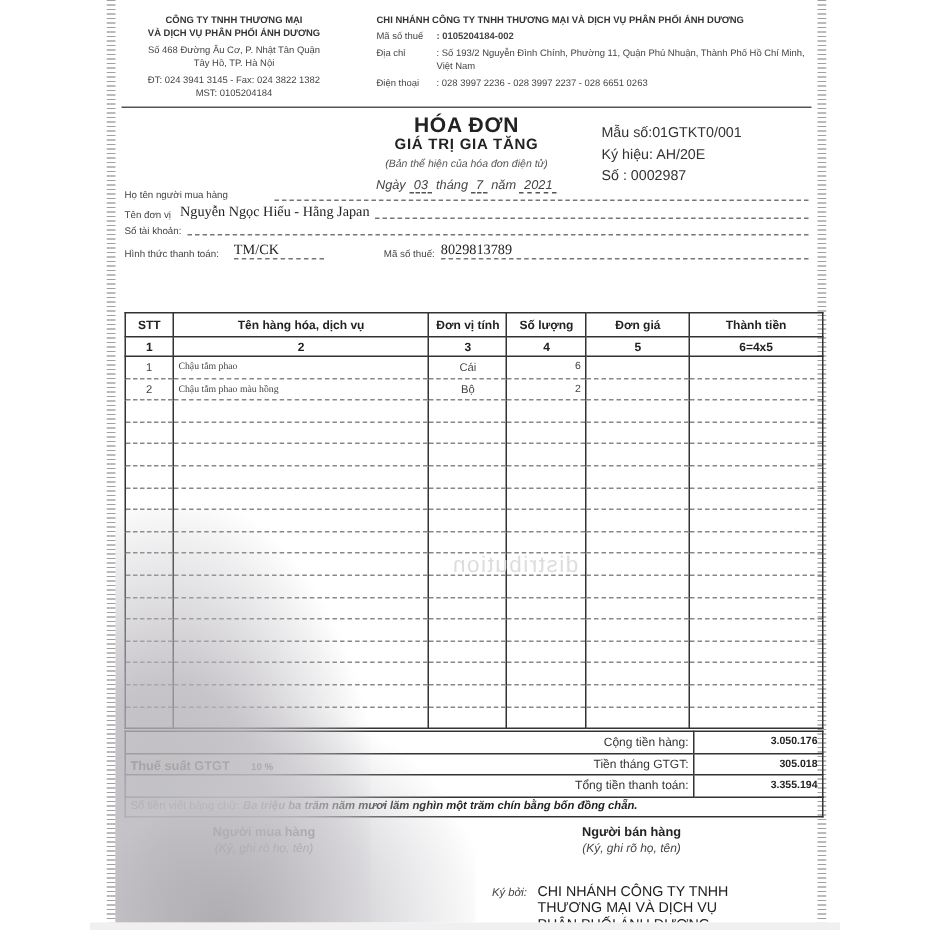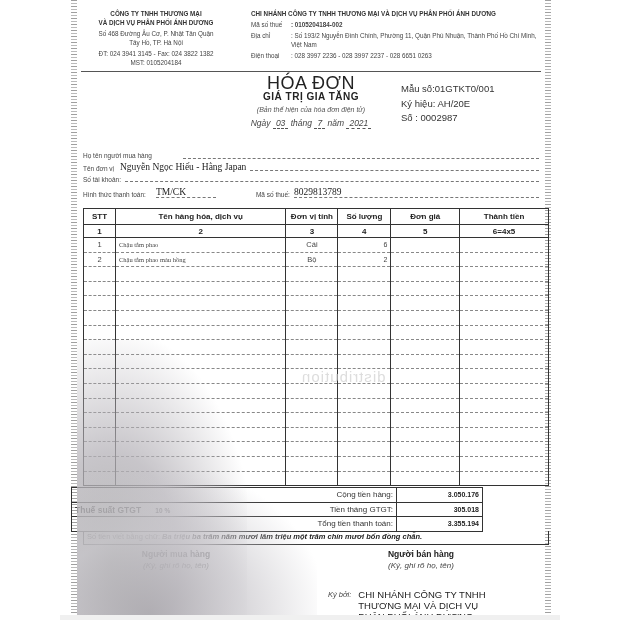--- a/index.html
+++ b/index.html
@@ -36,45 +36,45 @@
   .hdr-left { position: absolute; left: 0; top: 5px; width: 150px; text-align: center; line-height: 9px; }
   .hdr-left .co { font-weight: bold; color: #333; }
   .hdr-left .addr { margin-top: 2px; }
   .hdr-right { position: absolute; left: 170px; top: 5px; right: 0; line-height: 9px; }
   .hdr-right .branch { font-weight: bold; color: #333; white-space: nowrap; }
   .hdr-right .row { display: flex; }
   .hdr-right .lbl { width: 40px; flex: none; }
 
   
   .title { position: absolute; left: 0; right: 0; top: 77px; text-align: center; }
-  .title .t1 { font-size: 18px; font-weight: normal; letter-spacing: .5px; line-height: 13px; }
+  .title .t1 { font-size: 14px; font-weight: bold; letter-spacing: .5px; line-height: 13px; }
   .title .t2 { font-size: 10px; font-weight: bold; letter-spacing: .5px; line-height: 14px; }
   .title .t3 { font-size: 7px; font-style: italic; color: #555; margin-top: 2px; }
   .title .date { font-size: 8.5px; font-style: italic; color: #444; margin-top: 5px; }
   .title .date .u { display: inline-block; border-bottom: 1px dashed #555; padding: 0 3px; }
   .serial { position: absolute; left: 330px; top: 82px; font-size: 9.5px; line-height: 14.5px; color: #333; }
 
   
-  .buyer { position: absolute; left: 12px; right: 12px; top: 146px; font-size: 6.5px; color: #444; }
+  .buyer { position: absolute; left: 12px; right: 12px; top: 121px; font-size: 6.5px; color: #444; }
   .brow { position: relative; height: 13px; display: flex; align-items: flex-end; }
   .brow .lbl { white-space: nowrap; }
   .brow .hw { font-family: "Liberation Serif", serif; font-size: 9.5px; color: #222; margin-left: 6px; white-space: nowrap; }
   .brow .dash { flex: 1; border-bottom: 1px dashed #777; margin-left: 4px; margin-bottom: 1px; }
 
   
   .tbl { position: absolute; left: 12px; top: 208px; width: 466px; border-collapse: collapse; font-size: 8px; }
   .tbl th, .tbl td { border-left: 1px solid #333; border-right: 1px solid #333; }
   .tbl th { border: 1px solid #333; font-weight: bold; height: 16px; padding: 0 2px; }
   .tbl .num th { height: 13px; }
   .tbl td { height: 14.6px; border-bottom: 1px dashed #888; padding: 0 3px; font-family: "Liberation Serif", serif; font-size: 6.5px; color: #444; }
   .tbl td.c { text-align: center; font-family: "Liberation Sans", sans-serif; font-size: 7.5px; }
   .tbl td.r { text-align: right; font-family: "Liberation Sans", sans-serif; font-size: 7px; }
   .tbl tr.last td { border-bottom: 1px solid #333; }
 
-  .totals { position: absolute; left: 0; top: 487px; width: 412px; border-collapse: collapse; font-size: 8px; }
+  .totals { position: absolute; left: 12px; top: 487px; width: 466px; border-collapse: collapse; font-size: 8px; }
   .totals td { border: 1px solid #333; height: 14.5px; padding: 0 3px; }
   .totals .lbl { text-align: right; color: #333; }
   .totals .amt { text-align: right; font-weight: bold; font-size: 7px; width: 86px; }
   .totals .vat { font-weight: bold; font-size: 8.5px; }
   .totals .pct { font-weight: bold; font-size: 6.5px; margin-left: 12px; }
   .words { position: absolute; left: 12px; top: 531px; width: 466px; height: 14px; border: 1px solid #333; border-top: none; font-size: 7.5px; padding: 1px 3px; color: #444; white-space: nowrap; }
   .words b { font-style: italic; color: #222; }
 
   .sign { position: absolute; top: 547px; font-size: 8.5px; text-align: center; }
   .sign .h { font-weight: bold; color: #222; line-height: 14px; }
@@ -348,21 +348,21 @@
       <td class="amt">305.018</td>
     </tr>
     <tr>
       <td class="lbl">Tổng tiền thanh toán:</td>
       <td class="amt">3.355.194</td>
     </tr>
   </tbody>
     </table>
   <div class="words">
     <span>Số tiền viết bằng chữ:</span>
-    <b>Ba triệu ba trăm năm mươi lăm triệu một trăm chín mươi bốn đồng chẵn.</b>
+    <b>Ba triệu ba trăm năm mươi lăm nghìn một trăm chín bằng bốn đồng chẵn.</b>
   </div>
 
   <div class="watermark">distribution</div>
 
   <div class="sign buyer-s">
     <div class="h">Người mua hàng</div>
     <div class="s">(Ký, ghi rõ họ, tên)</div>
   </div>
   <div class="sign seller-s">
     <div class="h">Người bán hàng</div>

